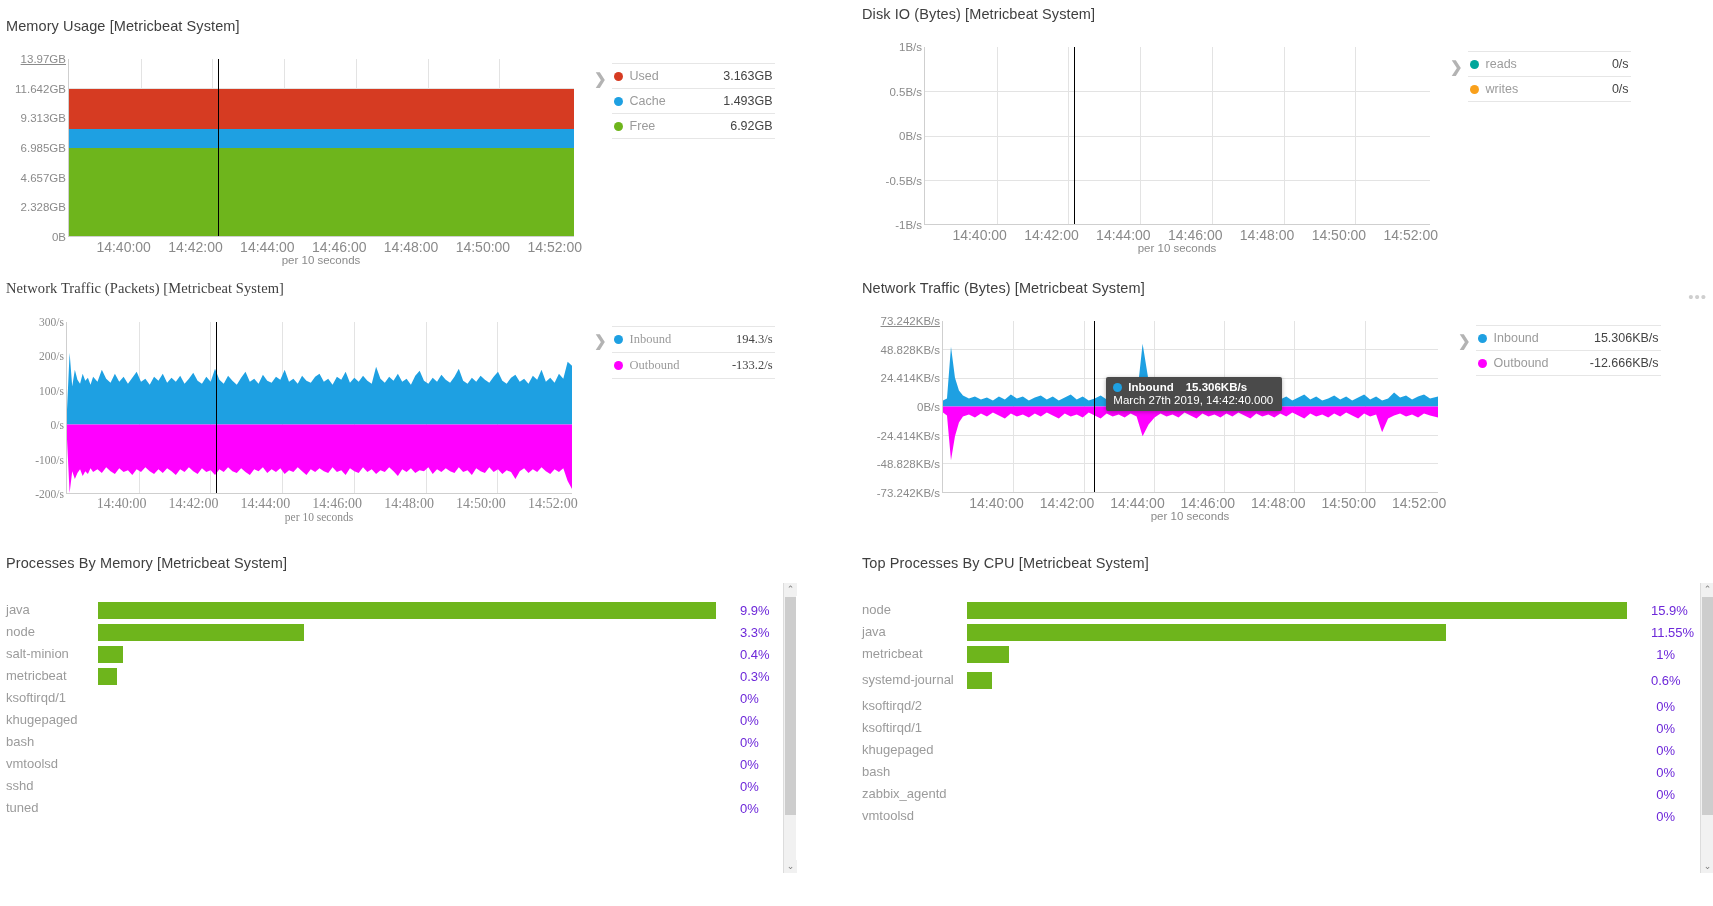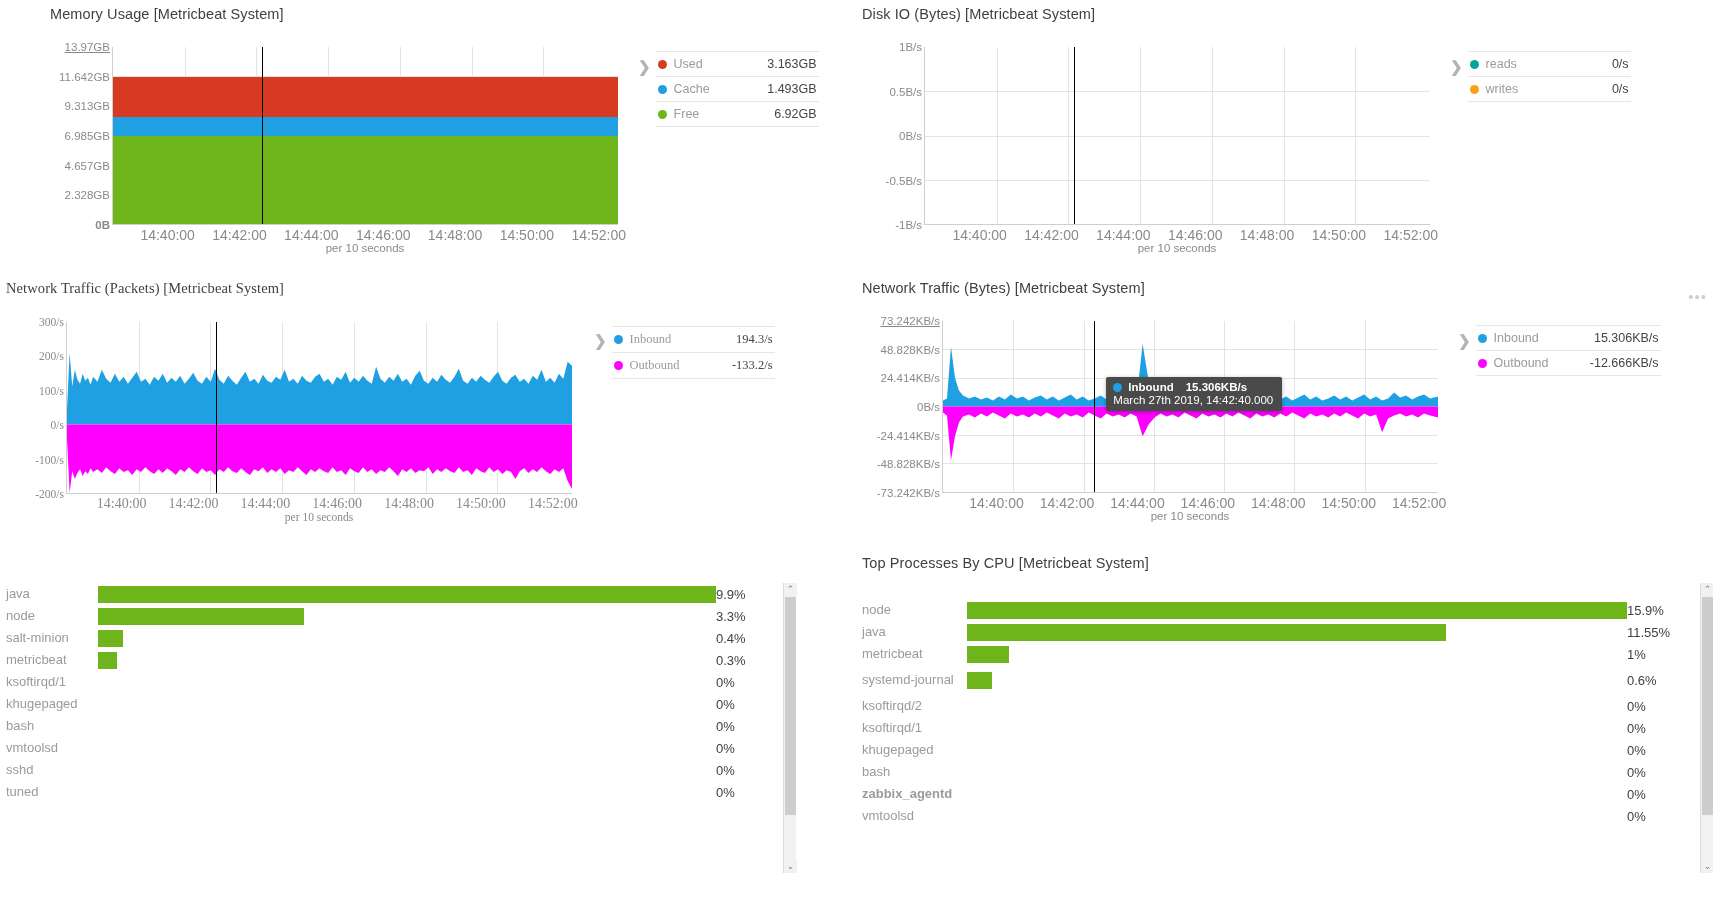--- a/index.html
+++ b/index.html
@@ -139,23 +139,23 @@
     white-space: normal;
     line-height: 12px;
     padding-right: 6px;
   }
   .bar-track { flex: 1 1 auto; position: relative; height: 17px; }
   .bar-fill {
     position: absolute; left: 0; top: 0; bottom: 0;
     background: #6eb51c;
   }
   .bar-value {
-    font-size: 13px; color: #404040;
-    flex: 0 0 auto; 
-    padding-left: 0;
+    font-size: 13px; color: #6d28d9;
+    flex: 0 0 auto; text-align: right;
+    padding-left: 24px;
   }
   .scrollbar {
     position: absolute;
     width: 13px;
     background: #f1f1f1;
     border-left: 1px solid #dcdcdc;
   }
   .scroll-arrow {
     position: absolute; left: 0; width: 13px; height: 13px;
     color: #7a7a7a; font-size: 9px; text-align: center;
@@ -173,28 +173,28 @@
     font-size: 15px;
     letter-spacing: 1px;
     cursor: pointer;
   }
 </style>
 </head>
 <body>
 
 <div class="dashboard">
 
-  <div class="panel" style="left:6px; top:6px; width:780px; height:260px;margin-left:44px;">
+  <div class="panel" style="left:6px; top:18px; width:780px; height:260px;">
     <div class="panel-title">Memory Usage [Metricbeat System]</div>
 
     <div class="chart-row" style="margin-top:25px;">
       <div class="plot-block" style="width:580px;">
         <div style="position:relative; height:178px;">
           <div class="yaxis" style="width:60px;">
-            <div class="ytick" style="top:100%;font-weight:bold;">0B</div>
+            <div class="ytick" style="top:100%;">0B</div>
             <div class="ytick" style="top:83.33%;">2.328GB</div>
             <div class="ytick" style="top:66.66%;">4.657GB</div>
             <div class="ytick" style="top:50%;">6.985GB</div>
             <div class="ytick" style="top:33.33%;">9.313GB</div>
             <div class="ytick" style="top:16.66%;">11.642GB</div>
             <div class="ytick" style="top:0%;text-decoration:underline;">13.97GB</div>
           </div>
           <div class="plot-area" style="position:absolute; left:62px; right:12px; top:0; bottom:0;">
             <div class="gridline-v" style="left:14.2%"></div>
             <div class="gridline-v" style="left:28.4%"></div>
@@ -475,20 +475,21 @@
             <span class="legend-dot" style="background:#ff00ff"></span>
             <span class="legend-label">Outbound</span>
             <span class="legend-value">-12.666KB/s</span>
           </div>
         </div>
       </div>
     </div>
   </div>
 
   <div class="panel" style="left:6px; top:555px; width:790px; height:348px;">
+    <div class="panel-title">Processes By Memory [Metricbeat System]</div>
 
     <div class="barlist" id="proc-mem-list" style="margin-top:28px; width:772px; height:290px; position:relative; padding-right:22px;">
         <div class="bar-row">
           <div class="bar-label" style="width: 92px;">java</div>
           <div class="bar-track">
             <div class="bar-fill" style="background: rgb(110, 181, 28); width: 100%;"></div>
           </div>
           <div class="bar-value" style="width: 40px;">9.9%</div>
         </div>
         <div class="bar-row">
@@ -597,21 +598,21 @@
           <div class="bar-label" style="width: 105px;">khugepaged</div>
           <div class="bar-track"></div>
           <div class="bar-value" style="width: 48px;">0%</div>
         </div>
         <div class="bar-row">
           <div class="bar-label" style="width: 105px;">bash</div>
           <div class="bar-track"></div>
           <div class="bar-value" style="width: 48px;">0%</div>
         </div>
         <div class="bar-row">
-          <div class="bar-label" style="width: 105px; font-weight: bold;">zabbix_agentd</div>
+          <div class="bar-label" style="width: 105px;">zabbix_agentd</div>
           <div class="bar-track"></div>
           <div class="bar-value" style="width: 48px;">0%</div>
         </div>
         <div class="bar-row">
           <div class="bar-label" style="width: 105px;">vmtoolsd</div>
           <div class="bar-track"></div>
           <div class="bar-value" style="width: 48px;">0%</div>
         </div>
       </div>
 

